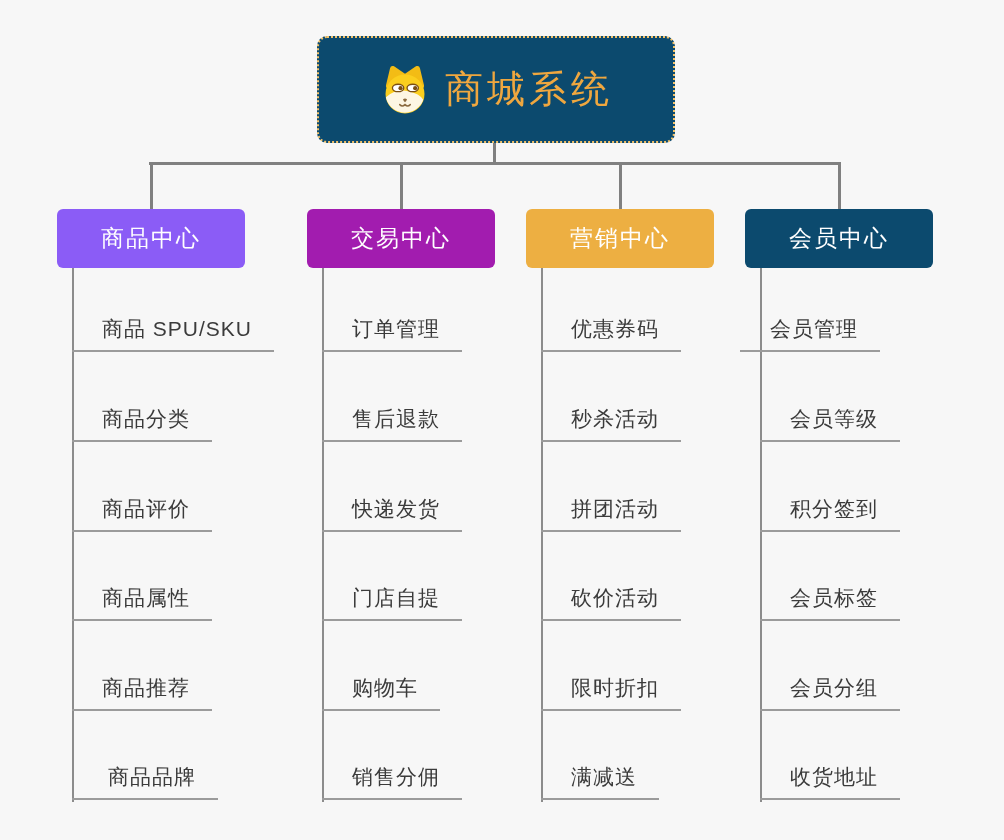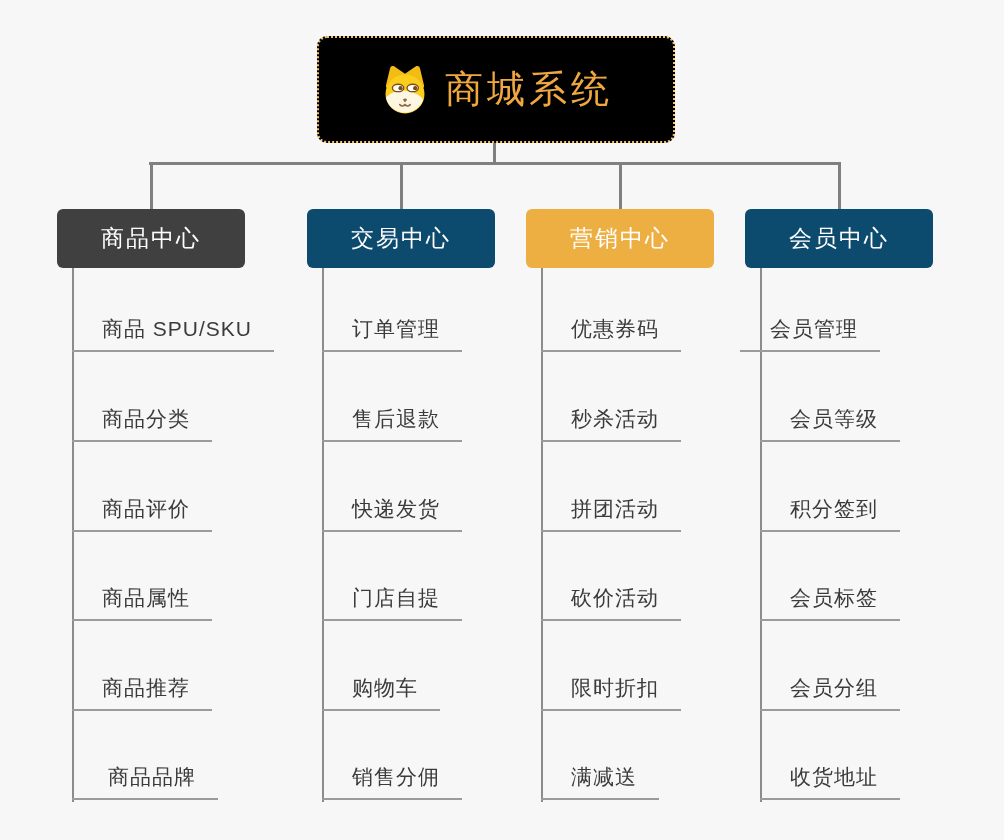--- a/index.html
+++ b/index.html
@@ -7,21 +7,21 @@
     --root-border:#F3C269; --root-text:#EFA73F; --header-text:#FFFFFF;
   }
   *{margin:0;padding:0;box-sizing:border-box;}
   html,body{width:1004px;height:840px;overflow:hidden;}
   body{background:var(--bg);font-family:"Liberation Sans","DejaVu Sans",sans-serif;}
   #stage{position:relative;width:1004px;height:840px;background:var(--bg);}
 
   
   .root-node{
     position:absolute;left:317px;top:36px;width:358px;height:107px;
-    background:#000000;border:2px dotted var(--root-border);border-radius:10px;
+    background:#0c4a6e;border:2px dotted var(--root-border);border-radius:10px;
     display:flex;align-items:center;justify-content:center;gap:14px;
   }
   .root-title{font-size:38px;color:var(--root-text);letter-spacing:4px;font-weight:400;}
 
   
   .h-line,.v-line{position:absolute;background:var(--connector);}
   .trunk{position:absolute;width:2px;background:#8C8C8C;}
 
   
   .branch-header{
@@ -58,30 +58,30 @@
       </svg>
     </span>
     <span class="root-title">商城系统</span>
   </div>
 
   <div class="v-line" style="left:493px;top:143px;width:3px;height:21px;"></div>
   <div class="h-line" style="left:149px;top:162px;width:691px;height:3px;"></div>
 
   <div id="branches">
       <div class="v-line" style="left: 149.5px; top: 162px; width: 3px; height: 47px;"></div>
-      <div class="branch-header" style="left: 57px; background: #404040;">商品中心</div>
+      <div class="branch-header" style="left: 57px; background: #8b5cf6;">商品中心</div>
       <div class="trunk" style="left: 72px; top: 268px; height: 534px;"></div>
       <div class="leaf-node" style="left: 72px; top: 312px;">商品 SPU/SKU</div>
       <div class="leaf-node" style="left: 72px; top: 402px;">商品分类</div>
       <div class="leaf-node" style="left: 72px; top: 492px;">商品评价</div>
       <div class="leaf-node" style="left: 72px; top: 581px;">商品属性</div>
       <div class="leaf-node" style="left: 72px; top: 671px;">商品推荐</div>
       <div class="leaf-node" style="left: 72px; top: 760px; padding-left: 36px;">商品品牌</div>
       <div class="v-line" style="left: 399.5px; top: 162px; width: 3px; height: 47px;"></div>
-      <div class="branch-header" style="left: 307px; background: #0c4a6e;">交易中心</div>
+      <div class="branch-header" style="left: 307px; background: #a21caf;">交易中心</div>
       <div class="trunk" style="left: 322px; top: 268px; height: 534px;"></div>
       <div class="leaf-node" style="left: 322px; top: 312px;">订单管理</div>
       <div class="leaf-node" style="left: 322px; top: 402px;">售后退款</div>
       <div class="leaf-node" style="left: 322px; top: 492px;">快递发货</div>
       <div class="leaf-node" style="left: 322px; top: 581px;">门店自提</div>
       <div class="leaf-node" style="left: 322px; top: 671px;">购物车</div>
       <div class="leaf-node" style="left: 322px; top: 760px;">销售分佣</div>
       <div class="v-line" style="left: 618.5px; top: 162px; width: 3px; height: 47px;"></div>
       <div class="branch-header" style="left: 526px; background: rgb(237, 175, 66);">营销中心</div>
       <div class="trunk" style="left: 541px; top: 268px; height: 534px;"></div>

